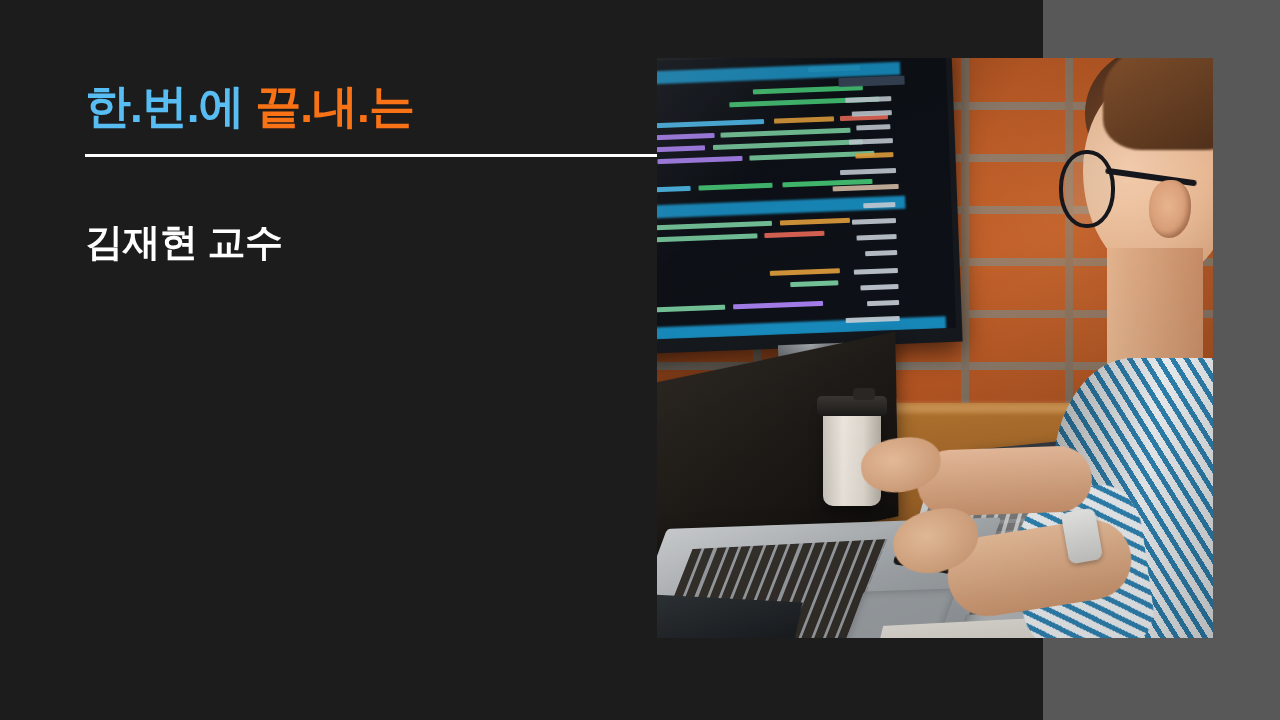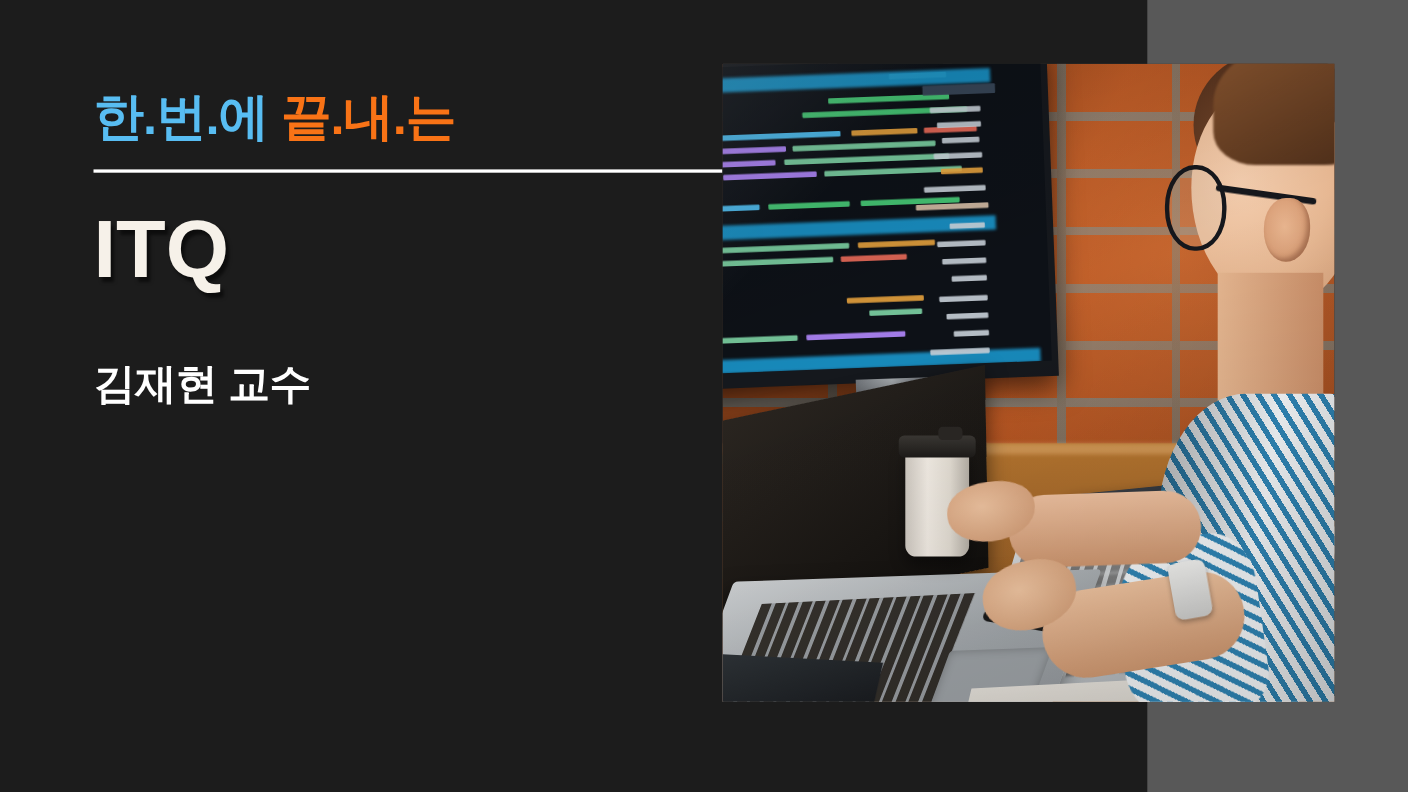--- a/index.html
+++ b/index.html
@@ -569,21 +569,20 @@
   </div>
 
   <div class="text-block">
 
     <div class="kicker">
       <span class="seg-blue">한.번.에</span><span> </span><span class="seg-yellow">끝.내.는</span>
     </div>
 
     <div class="rule"></div>
 
-    <div class="title-main">ITQ</div>
 
 
 
     <div class="instructor">김재현 교수</div>
 
   </div>
 
 </div>
 
 </body></html>

